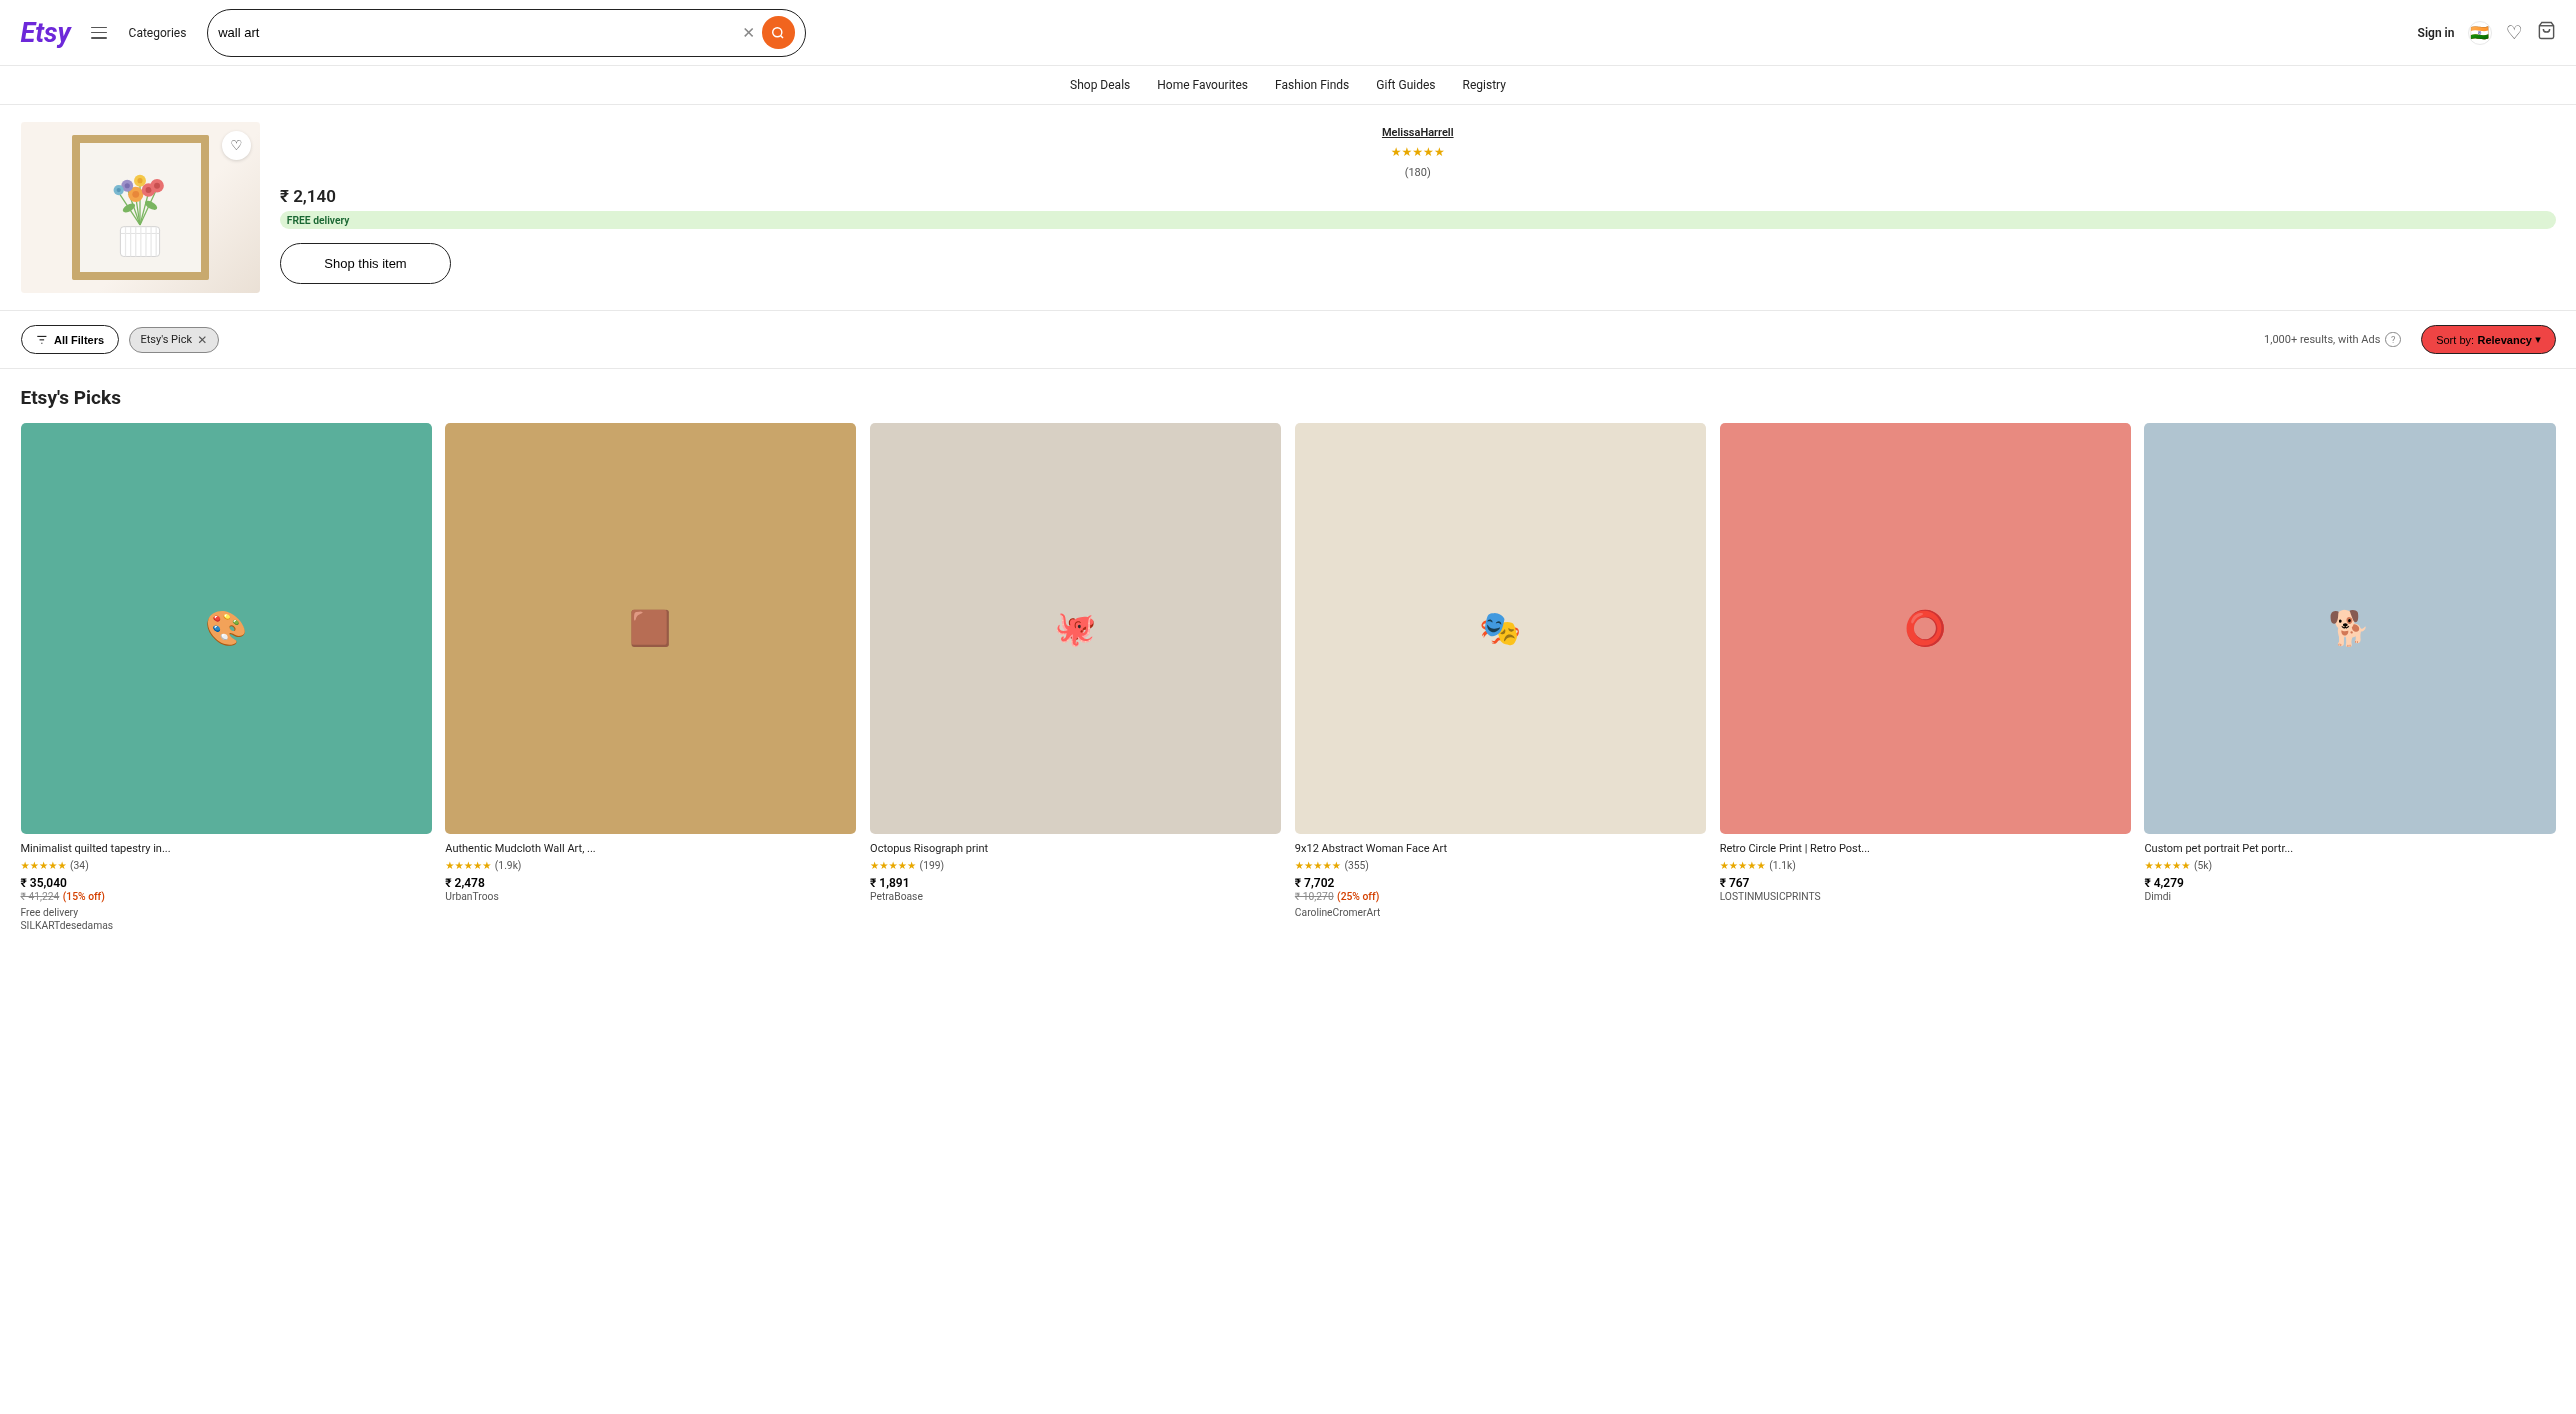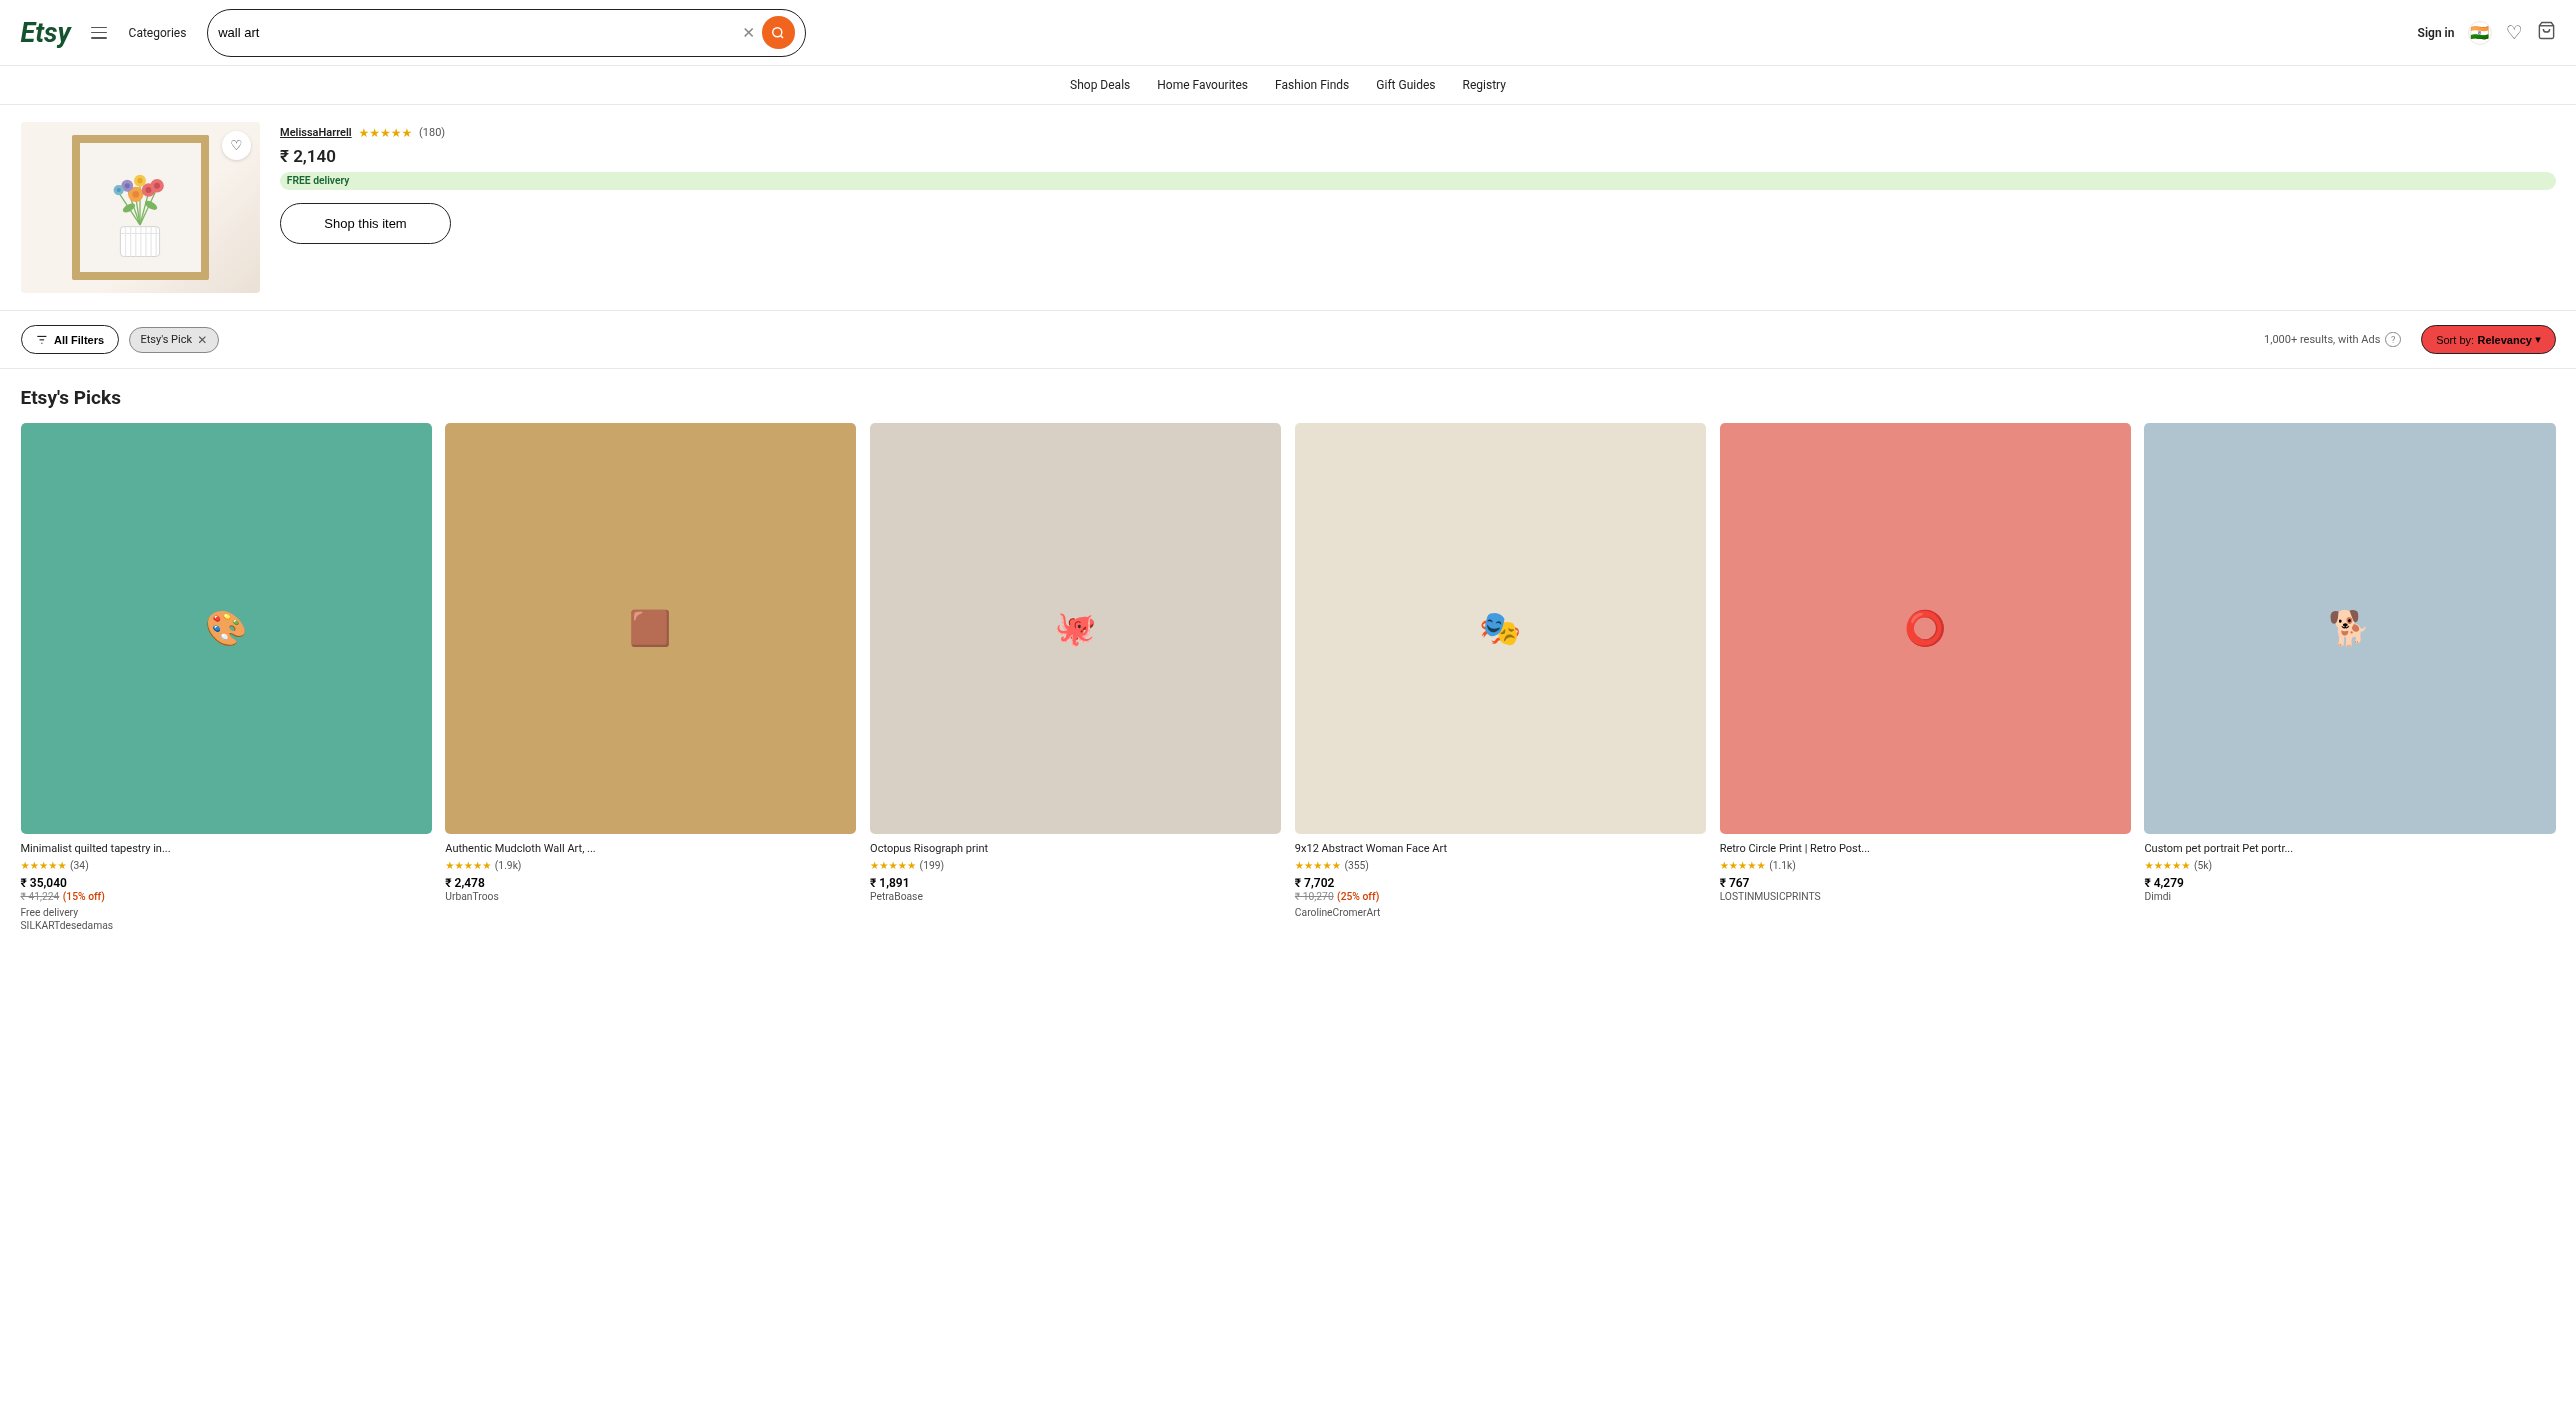--- a/index.html
+++ b/index.html
@@ -1,20 +1,20 @@
 <!DOCTYPE html>
 <html style="font-size:13.7px"><head>
   <meta charset="utf-8">
   <style>
     * { box-sizing: border-box; margin: 0; padding: 0; }
     body { font-family: -apple-system, BlinkMacSystemFont, 'Segoe UI', Roboto, sans-serif; background: #fff; color: #222; }
 
     
     .header { display: flex; align-items: center; padding: 8.6px 20.5px; border-bottom: 0.9px solid #e8e8e8; gap: 13.7px; }
-    .etsy-logo { font-size: 27px; font-weight: 700; color: #14532d; font-style: italic; text-decoration: none; white-space: nowrap; }
+    .etsy-logo { font-size: 27px; font-weight: 700; color: #6d28d9; font-style: italic; text-decoration: none; white-space: nowrap; }
     .categories-btn { display: flex; align-items: center; gap: 22px; font-size: 12px; color: #222; cursor: pointer; white-space: nowrap; padding: 5.1px 6.8px; border-radius: 3.4px; }
     .search-bar { flex: 1; display: flex; align-items: center; border: 1.7px solid #222; border-radius: 26px; padding: 6.8px 10.3px; max-width: 599px; }
     .search-input { border: none; outline: none; font-size: 13px; flex: 1; background: transparent; }
     .clear-btn { background: none; border: none; cursor: pointer; color: #888; font-size: 15.4px; padding: 0 6.8px; }
     .search-btn { background: #F1641E; border: none; border-radius: 50%; width: 32.5px; height: 32.5px; display: flex; align-items: center; justify-content: center; cursor: pointer; color: white; font-size: 13.7px; }
     .header-right { display: flex; align-items: center; gap: 13.7px; margin-left: auto; }
     .sign-in-btn { font-size: 12px; font-weight: 600; color: #222; cursor: pointer; white-space: nowrap; }
     .flag-icon { width: 24px; height: 24px; border-radius: 50%; overflow: hidden; border: 1.7px solid #e8e8e8; display: flex; align-items: center; justify-content: center; font-size: 15.4px; }
     .heart-icon, .cart-icon { font-size: 19px; cursor: pointer; color: #555; }
 
@@ -22,21 +22,21 @@
     .nav { display: flex; justify-content: center; gap: 27px; padding: 12px 0; border-bottom: 0.9px solid #e8e8e8; }
     .nav-item { font-size: 12px; color: #222; cursor: pointer; text-decoration: none; }
 
     
     .featured-banner { display: flex; align-items: stretch; border-bottom: 0.9px solid #e8e8e8; padding: 17px 20.5px; gap: 20.5px; background: #fff; }
     .featured-image { width: 239px; height: 171px; background: #f5f5f5; border-radius: 3.4px; flex-shrink: 0; display: flex; align-items: center; justify-content: center; position: relative; overflow: hidden; }
     .featured-image-inner { width: 100%; height: 100%; background: linear-gradient(135deg, #f9f3ed 60%, #eae0d5 100%); display: flex; align-items: center; justify-content: center; }
     .painting-frame { width: 137px; height: 145px; border: 8.6px solid #c8a96e; border-radius: 1.7px; background: #f7f4ef; display: flex; align-items: center; justify-content: center; position: relative; }
     .wishlist-btn { position: absolute; top: 8.6px; right: 8.6px; width: 29px; height: 29px; background: white; border-radius: 50%; display: flex; align-items: center; justify-content: center; cursor: pointer; box-shadow: 0 0.9px 3.4px rgba(0,0,0,0.15); border: none; }
     .featured-info { flex: 1; display: flex; flex-direction: column; justify-content: flex-start; padding-top: 3.4px; }
-    .seller-row { display: flex; align-items: center; gap: 6.8px; margin-bottom: 6.8px; }
+    .seller-row { display: flex; align-items: center; gap: 6.8px; margin-bottom: 6.8px; flex-direction: column; }
     .seller-name { font-size: 11px; color: #222; font-weight: 600; text-decoration: underline; cursor: pointer; }
     .stars { color: #E8A800; font-size: 12px; }
     .review-count { font-size: 11px; color: #555; }
     .product-title { font-size: 15.4px; font-weight: 400; color: #222; line-height: 1.4; margin-bottom: 10.3px; }
     .price { font-size: 17px; font-weight: 600; color: #222; margin-bottom: 5.1px; }
     .free-delivery { background: #def4d5; color: #1a6632; font-size: 10.3px; font-weight: 600; padding: 2.6px 6.8px; border-radius: 17px; display: inline-block; margin-bottom: 13.7px; }
     .shop-btn { border: 1.7px solid #222; background: #fff; border-radius: 26px; padding: 12px 31px; font-size: 13px; font-weight: 400; cursor: pointer; width: 171px; }
 
     
     .filters-row { display: flex; align-items: center; padding: 13.7px 20.5px; gap: 10.3px; border-bottom: 0.9px solid #e8e8e8; }

